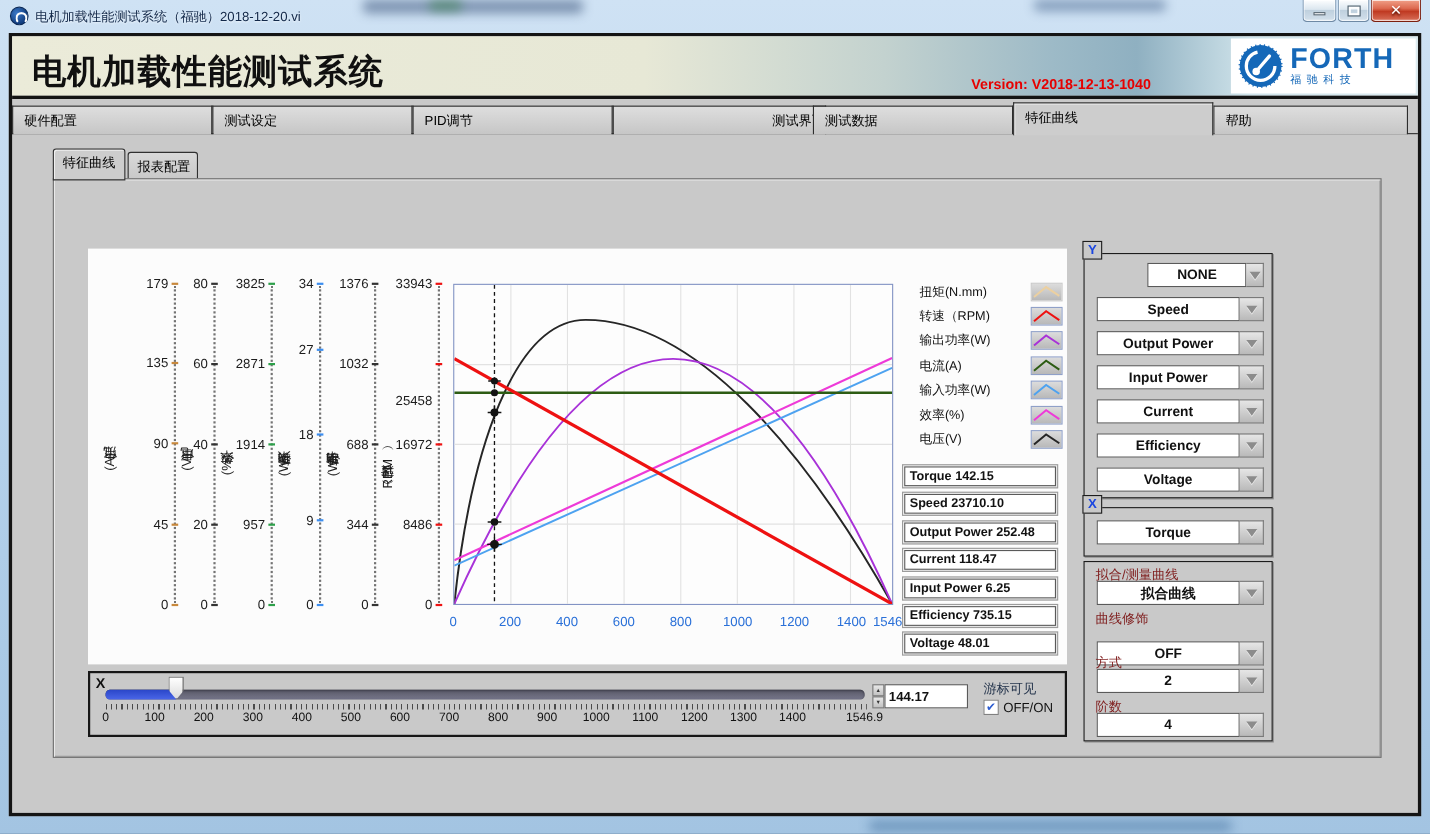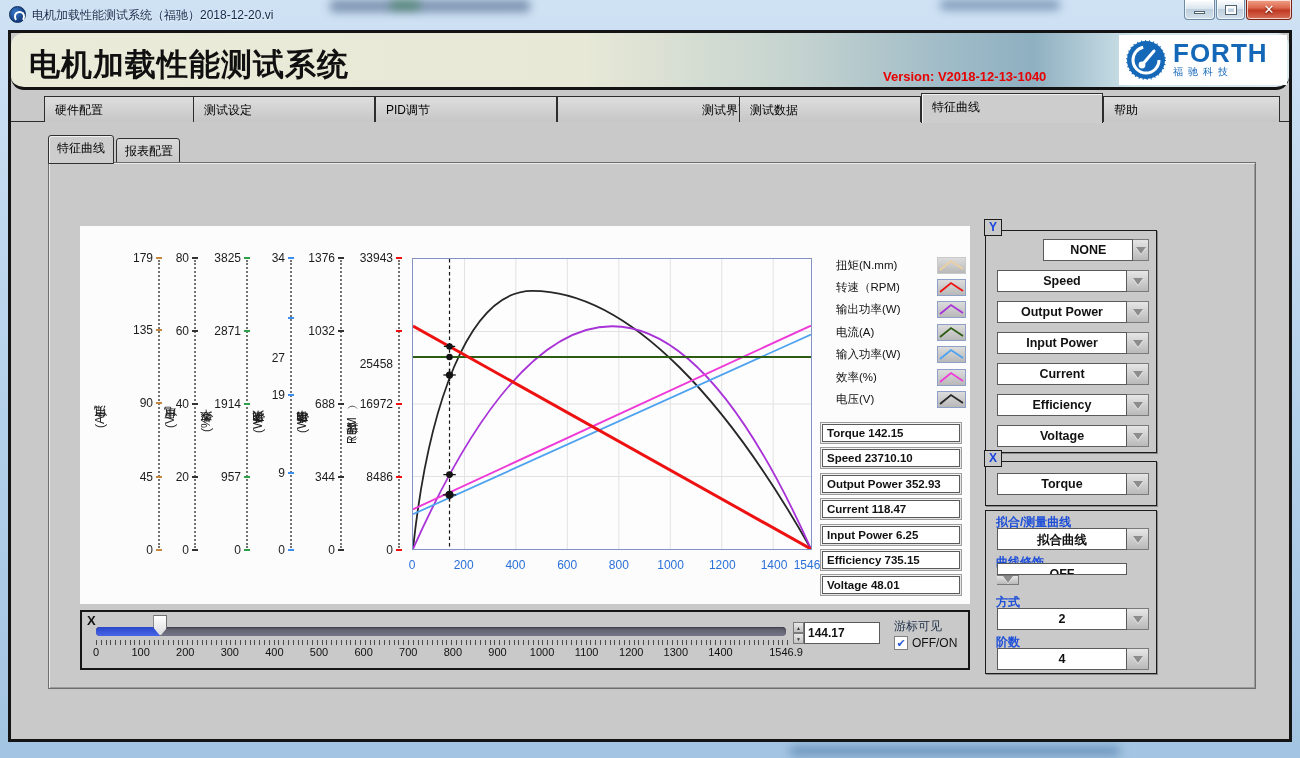--- a/index.html
+++ b/index.html
@@ -22,21 +22,21 @@
   .winbtn.close{width:46px;background:linear-gradient(180deg,#f0a088 0%,#dd6a50 40%,#c03a22 55%,#d8705a 100%);border-color:#7c2010;}
   .glyph-min{width:11px;height:3px;background:#fff;border:1px solid #51626f;margin-top:6px;}
   .glyph-max{width:10px;height:8px;border:2px solid #fff;outline:1px solid #51626f;background:transparent;}
   .glyph-close{color:#fff;font-weight:bold;font-size:13px;text-shadow:0 1px 2px #5c150a;}
 
   
   .app{position:absolute;left:8px;top:30px;width:1284px;height:712px;background:#c9c9c9;border:3px solid #141414;}
 
   
   .header{position:absolute;left:0;top:0;width:100%;height:57px;border-bottom:3px solid #141414;
-    background:linear-gradient(90deg,#ebebd9 0%,#e7e8d6 45%,#c3d2cf 62%,#9dbac7 74%,#8fb0c1 80%,#cfe3ea 88%,#dcebf0 100%);border-radius:13px;}
+    background:linear-gradient(90deg,#ebebd9 0%,#e7e8d6 45%,#c3d2cf 62%,#9dbac7 74%,#8fb0c1 80%,#cfe3ea 88%,#dcebf0 100%);}
   .header-title{position:absolute;left:18px;top:11px;font-size:31px;font-weight:bold;color:#101010;letter-spacing:1px;}
   .version{position:absolute;left:872px;top:36px;font-size:13px;font-weight:bold;color:#e60000;white-space:nowrap;}
   .logo{position:absolute;right:2px;top:2px;width:168px;height:50px;background:#fff;display:flex;align-items:center;padding:2px 6px;}
   .logo-text{margin-left:6px;}
   .logo-brand{font-size:26px;font-weight:bold;color:#1568b8;letter-spacing:1px;line-height:24px;}
   .logo-sub{font-size:10px;color:#1568b8;letter-spacing:5px;}
 
   
   .tabbar{position:absolute;left:0;top:60px;width:100%;height:29px;}
   .tab{position:absolute;top:3px;height:26px;background:linear-gradient(180deg,#dedede,#c6c6c6);
@@ -110,21 +110,21 @@
     box-shadow:1px 1px 0 #8a8a8a;}
   .frame-tag{position:absolute;left:-2px;top:-12px;background:#c9c9c9;border:1px solid #1c1c1c;
     font-size:12px;font-weight:bold;color:#1b46e0;padding:0 4px 1px 4px;z-index:5;}
   .dropdown{position:absolute;left:11px;width:152px;height:22px;display:flex;cursor:default;}
   .dd-value{width:130px;height:22px;background:#fff;border:1px solid #5a5a5a;font-size:12.5px;font-weight:bold;color:#111;
     text-align:center;padding-top:3px;white-space:nowrap;overflow:hidden;}
   .dd-btn{width:22px;height:22px;border:1px solid #7a7a7a;border-left:none;
     background:linear-gradient(180deg,#e6e6e6,#b9b9b9);display:flex;align-items:center;justify-content:center;}
   .dd-arrow{width:0;height:0;border-left:5px solid transparent;border-right:5px solid transparent;border-top:7px solid #8c8c8c;
     filter:drop-shadow(0 1px 0 #f0f0f0);}
-  .fit-label{position:absolute;left:10px;font-size:12px;font-weight:bold;color:#1d4ed8;white-space:nowrap;text-align:right;}
+  .fit-label{position:absolute;left:10px;font-size:12px;font-weight:normal;color:#7f1d1d;white-space:nowrap;text-align:right;}
 </style>
 </head>
 <body>
 
 <div class="frame">
 
   <div class="titlebar">
     <div class="glass-blob" style="left:330px;top:0;width:200px;height:12px;background:#26406a;"></div>
     <div class="glass-blob" style="left:390px;top:0;width:30px;height:10px;background:#2d7a3a;"></div>
     <div class="glass-blob" style="left:940px;top:0;width:120px;height:10px;background:#31527e;"></div>
@@ -163,21 +163,21 @@
         </svg>
         <div class="logo-text">
           <div class="logo-brand">FORTH</div>
           <div class="logo-sub">福驰科技</div>
         </div>
       </div>
     </div>
 
     <div class="tabbar" id="tabbar">
       <div class="tabbar-base"></div>
-    <div class="tab" style="left: 0px; width: 182px; z-index: 1; margin-left: 33px;">硬件配置</div>
+    <div class="tab" style="left: 0px; width: 182px; z-index: 1;">硬件配置</div>
         <div class="tab" style="left: 182px; width: 182px; z-index: 1;">测试设定</div>
         <div class="tab" style="left: 364px; width: 182px; z-index: 1;">PID调节</div>
         <div class="tab" style="left: 546px; width: 194px; z-index: 1; text-align: right;">测试界面</div>
         <div class="tab" style="left: 728px; width: 182px; z-index: 1;">测试数据</div>
         <div class="tab active" style="left: 910px; width: 182px; z-index: 3;">特征曲线</div>
         <div class="tab" style="left: 1092px; width: 177px; z-index: 1;">帮助</div>
       </div>
 
     <div id="subtabs">
         <div class="subtab active" style="left: 37px; top: 102px; width: 66px;">特征曲线</div>
@@ -229,23 +229,23 @@
             <span class="axis-num" style="top: 74.98%; margin-left: 12px;">957</span>
             <span class="axis-dash" style="top: 74.98%; background: rgb(45, 160, 74);"></span>
             <span class="axis-num" style="top: 100%;">0</span>
             <span class="axis-dash" style="top: 100%; background: rgb(45, 160, 74);"></span>
           </div>
           <div class="axis" style="width: 44px;">
             <span class="axis-title">输入功率(W)</span>
             <span class="axis-dots"></span>
             <span class="axis-num" style="top: 0%;">34</span>
             <span class="axis-dash" style="top: 0%; background: rgb(60, 142, 240);"></span>
-            <span class="axis-num" style="top: 20.59%; margin-top: 40px;">27</span>
+            <span class="axis-num" style="top: 20.59%;">27</span>
             <span class="axis-dash" style="top: 20.59%; background: rgb(60, 142, 240);"></span>
-            <span class="axis-num" style="top: 47.06%;">19</span>
+            <span class="axis-num" style="top: 47.06%;">18</span>
             <span class="axis-dash" style="top: 47.06%; background: rgb(60, 142, 240);"></span>
             <span class="axis-num" style="top: 73.53%;">9</span>
             <span class="axis-dash" style="top: 73.53%; background: rgb(60, 142, 240);"></span>
             <span class="axis-num" style="top: 100%;">0</span>
             <span class="axis-dash" style="top: 100%; background: rgb(60, 142, 240);"></span>
           </div>
           <div class="axis" style="width: 50px;">
             <span class="axis-title">输出功率(W)</span>
             <span class="axis-dots"></span>
             <span class="axis-num" style="top: 0%;">1376</span>
@@ -385,21 +385,21 @@
         </div>
 
       <div class="readouts" id="readouts">
           <div class="readout">
             <div class="readout-inner">Torque 142.15</div>
           </div>
           <div class="readout">
             <div class="readout-inner">Speed 23710.10</div>
           </div>
           <div class="readout">
-            <div class="readout-inner">Output Power 352.93</div>
+            <div class="readout-inner">Output Power 252.48</div>
           </div>
           <div class="readout">
             <div class="readout-inner">Current 118.47</div>
           </div>
           <div class="readout">
             <div class="readout-inner">Input Power 6.25</div>
           </div>
           <div class="readout">
             <div class="readout-inner">Efficiency 735.15</div>
           </div>
@@ -507,21 +507,21 @@
     <div class="lv-frame" style="top:477px;height:164px;">
       <div id="fitRows">
           <div class="fit-label" style="top: 3px;">拟合/测量曲线</div>
           <div class="dropdown" style="top: 17px;">
             <div class="dd-value">拟合曲线</div>
             <div class="dd-btn">
               <span class="dd-arrow"></span>
             </div>
           </div>
           <div class="fit-label" style="top: 43px;">曲线修饰</div>
-          <div class="dropdown" style="top: 52px; flex-direction: column;">
+          <div class="dropdown" style="top: 72px;">
             <div class="dd-value">OFF</div>
             <div class="dd-btn">
               <span class="dd-arrow"></span>
             </div>
           </div>
           <div class="fit-label" style="top: 83px;">方式</div>
           <div class="dropdown" style="top: 97px;">
             <div class="dd-value">2</div>
             <div class="dd-btn">
               <span class="dd-arrow"></span>

